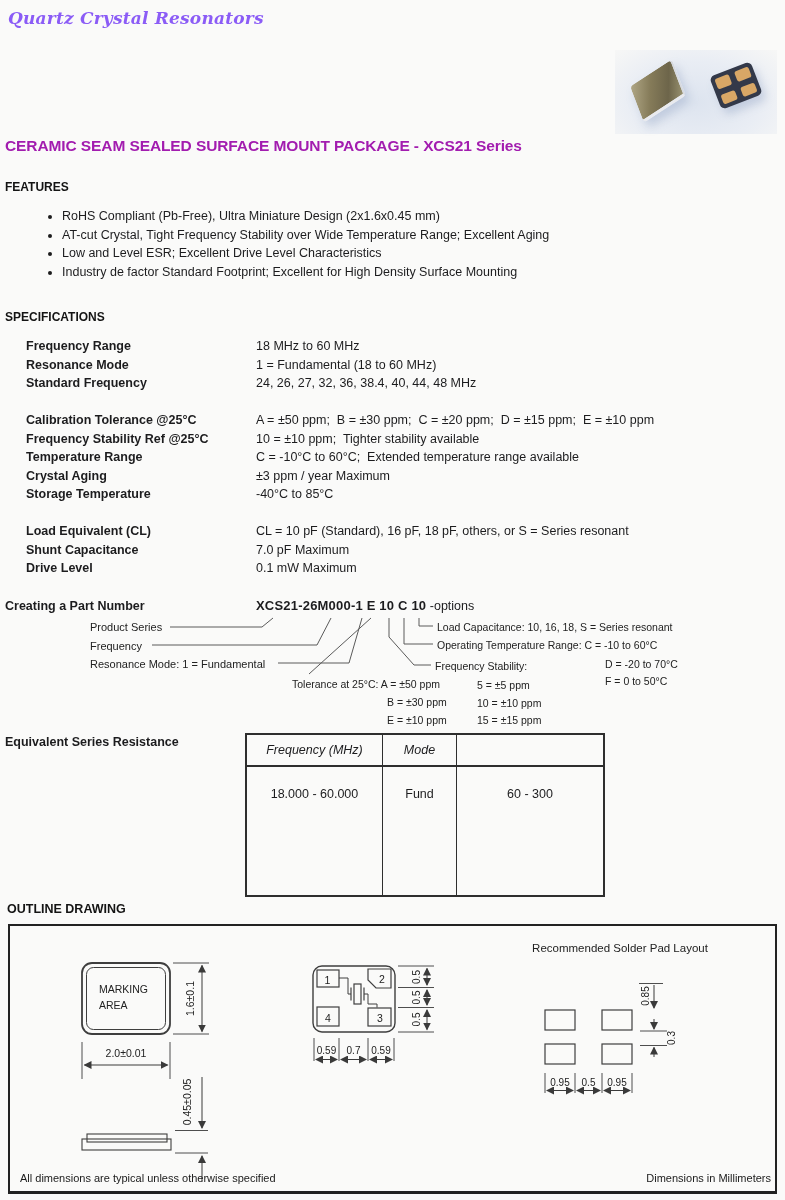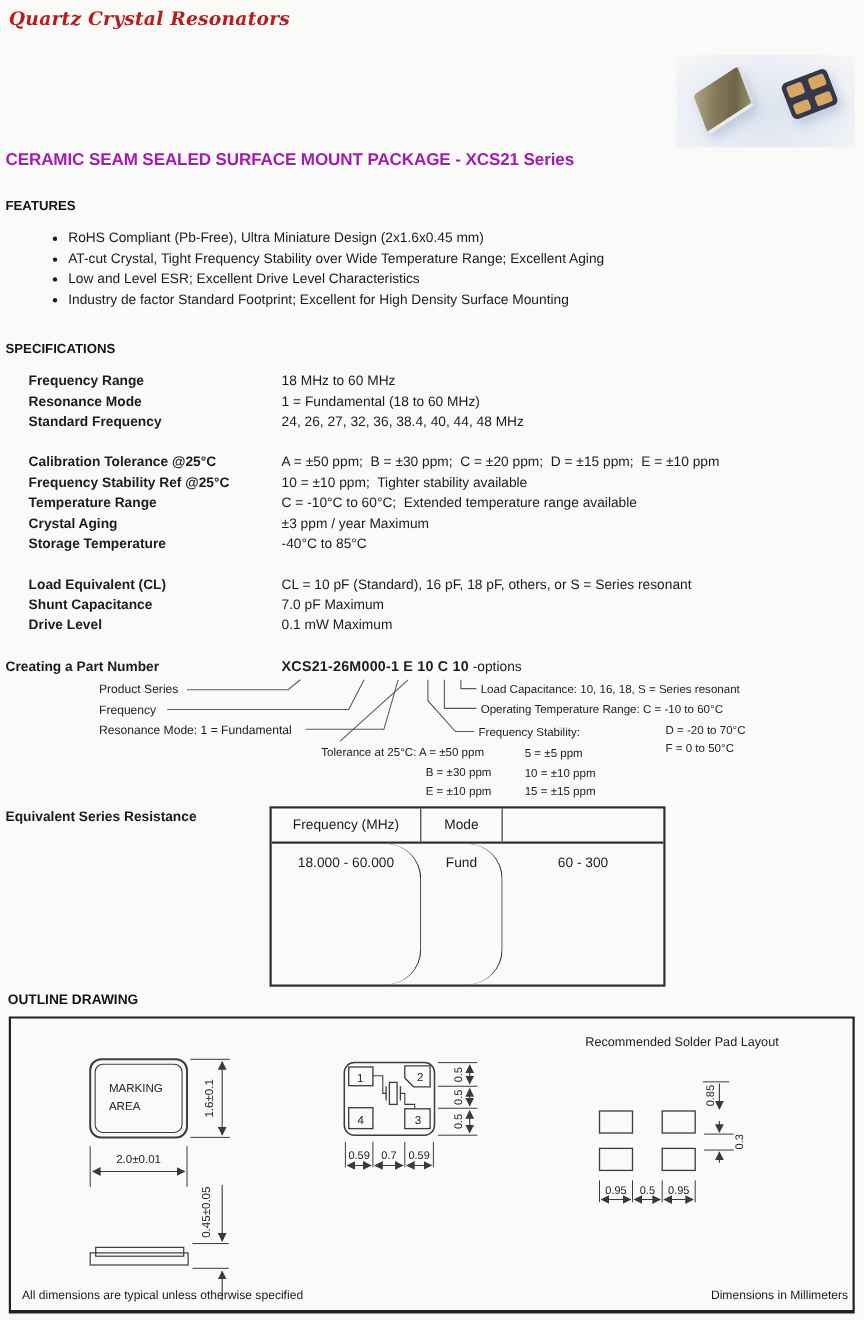--- a/index.html
+++ b/index.html
@@ -5,21 +5,21 @@
   html,body{margin:0;padding:0;}
   body{
     width:785px;height:1200px;position:relative;overflow:hidden;
     background:#fafaf9;color:#1c1c1e;
     font-family:"Liberation Sans",sans-serif;
     -webkit-font-smoothing:antialiased;
   }
   .abs{position:absolute;}
   .brand{
     left:8px;top:8px;font-family:"DejaVu Serif",serif;
-    font-style:italic;font-weight:bold;font-size:17px;color:#b91c1c;
+    font-style:italic;font-weight:bold;font-size:17px;color:#8b5cf6;
     letter-spacing:.2px;
   }
   
   .photos{
     left:615px;top:50px;width:162px;height:84px;
     background:radial-gradient(ellipse at 50% 62%, #dde4ef 0%, #e9edf4 55%, #f7f7f6 100%);
   }
   .chip-top{
     position:absolute;left:18px;top:22px;width:48px;height:35px;
     transform:rotate(-33deg) skewX(-12deg);border-radius:4px;
@@ -49,25 +49,25 @@
   .pn-h{position:absolute;left:5px;top:2px;font-size:12.5px;font-weight:bold;}
   .pn-num{position:absolute;left:256px;top:1px;font-size:12.5px;white-space:pre;}
   .pn-num b{font-size:13px;letter-spacing:.2px;}
   .co{position:absolute;font-size:11px;color:#222;white-space:pre;}
   .co2{position:absolute;font-size:10.5px;color:#222;white-space:pre;}
   .pn svg{position:absolute;left:0;top:0;pointer-events:none;}
   
   .esr{left:0;top:731px;width:674px;height:172px;}
   .esr-h{position:absolute;left:5px;top:4px;font-size:12.5px;font-weight:bold;}
   .esr-table{position:absolute;left:245px;top:2px;width:356px;border:2px solid #2e2e2e;background:transparent;}
-  .esr-hrow{display:flex;border-bottom:2px solid #2e2e2e;height:30px;}
+  .esr-hrow{display:flex;border-bottom:2px solid #2e2e2e;height:30px;font-style:italic;}
   .esr-brow{display:flex;height:128px;}
   .esr-cell{display:flex;justify-content:center;font-size:12.5px;box-sizing:border-box;}
   .esr-hrow .esr-cell{align-items:center;}
-  .esr-brow .esr-cell{align-items:flex-start;padding-top:10px;border-radius:32px;}
+  .esr-brow .esr-cell{align-items:flex-start;padding-top:20px;}
   .c1{width:136px;border-right:1.5px solid #2e2e2e;}
   .c2{width:74px;border-right:1.5px solid #2e2e2e;}
   .c3{flex:1;}
   
   .outline-h{left:7px;top:902px;font-size:12.5px;font-weight:bold;}
   .outline-box{
     left:8px;top:924px;width:765px;height:265px;
     border:2px solid #222;border-bottom-width:3px;
   }
   .solder-title{position:absolute;left:470px;top:16px;width:280px;text-align:center;font-size:11.5px;color:#222;}

